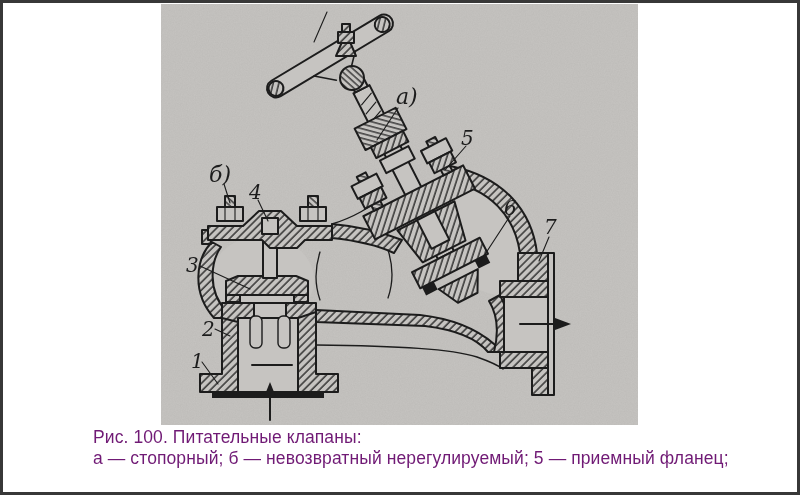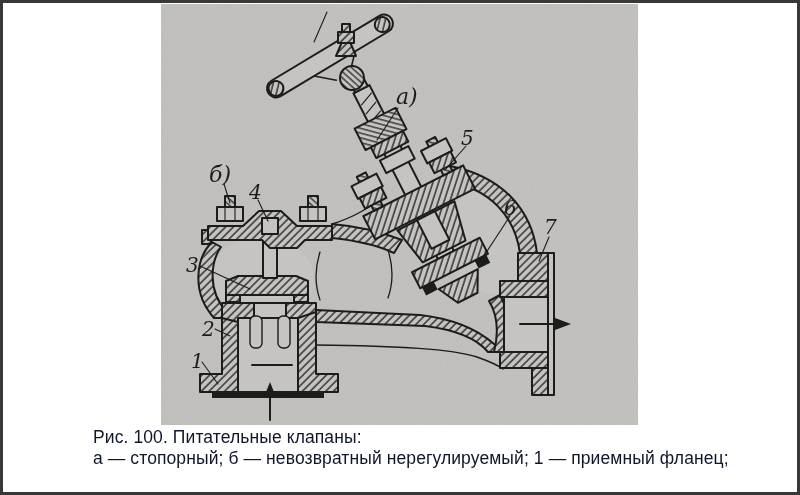--- a/index.html
+++ b/index.html
@@ -1,19 +1,19 @@
 <!DOCTYPE html>
 <html><head>
 <meta charset="utf-8">
 <style>
   html,body{margin:0;padding:0;background:#ffffff;}
   .stage{position:relative;width:800px;height:495px;background:#ffffff;overflow:hidden;
          font-family:"Liberation Sans",sans-serif;}
   .frame{position:absolute;inset:0;border:3px solid #383838;pointer-events:none;box-sizing:border-box;}
-  .caption{position:absolute;left:93px;top:427px;width:680px;color:#0f172a;
+  .caption{position:absolute;left:93px;top:427px;width:680px;color:#701a75;
            font-size:17.5px;line-height:21.3px;letter-spacing:0.1px;white-space:nowrap;}
   svg text.callout{font-family:"DejaVu Serif",serif;font-style:italic;fill:#1c1c1c;}
 </style>
 </head>
 <body>
 
 <div class="stage">
 
   <svg width="800" height="495" viewBox="0 0 800 495">
     <defs>
@@ -188,17 +188,17 @@
       <text class="callout" x="191" y="368" font-size="20">1</text>
       <text class="callout" x="461" y="145" font-size="20">5</text>
       <text class="callout" x="504" y="215" font-size="20">6</text>
       <text class="callout" x="544" y="234" font-size="20">7</text>
     </g>
   </svg>
 
   
   <div class="caption">
     <div>Рис. 100. Питательные клапаны:</div>
-    <div>а — стопорный; б — невозвратный нерегулируемый; 1 — приемный фланец;</div>
+    <div>а — стопорный; б — невозвратный нерегулируемый; 5 — приемный фланец;</div>
   </div>
 
   <div class="frame"></div>
 </div>
 
 </body></html>

